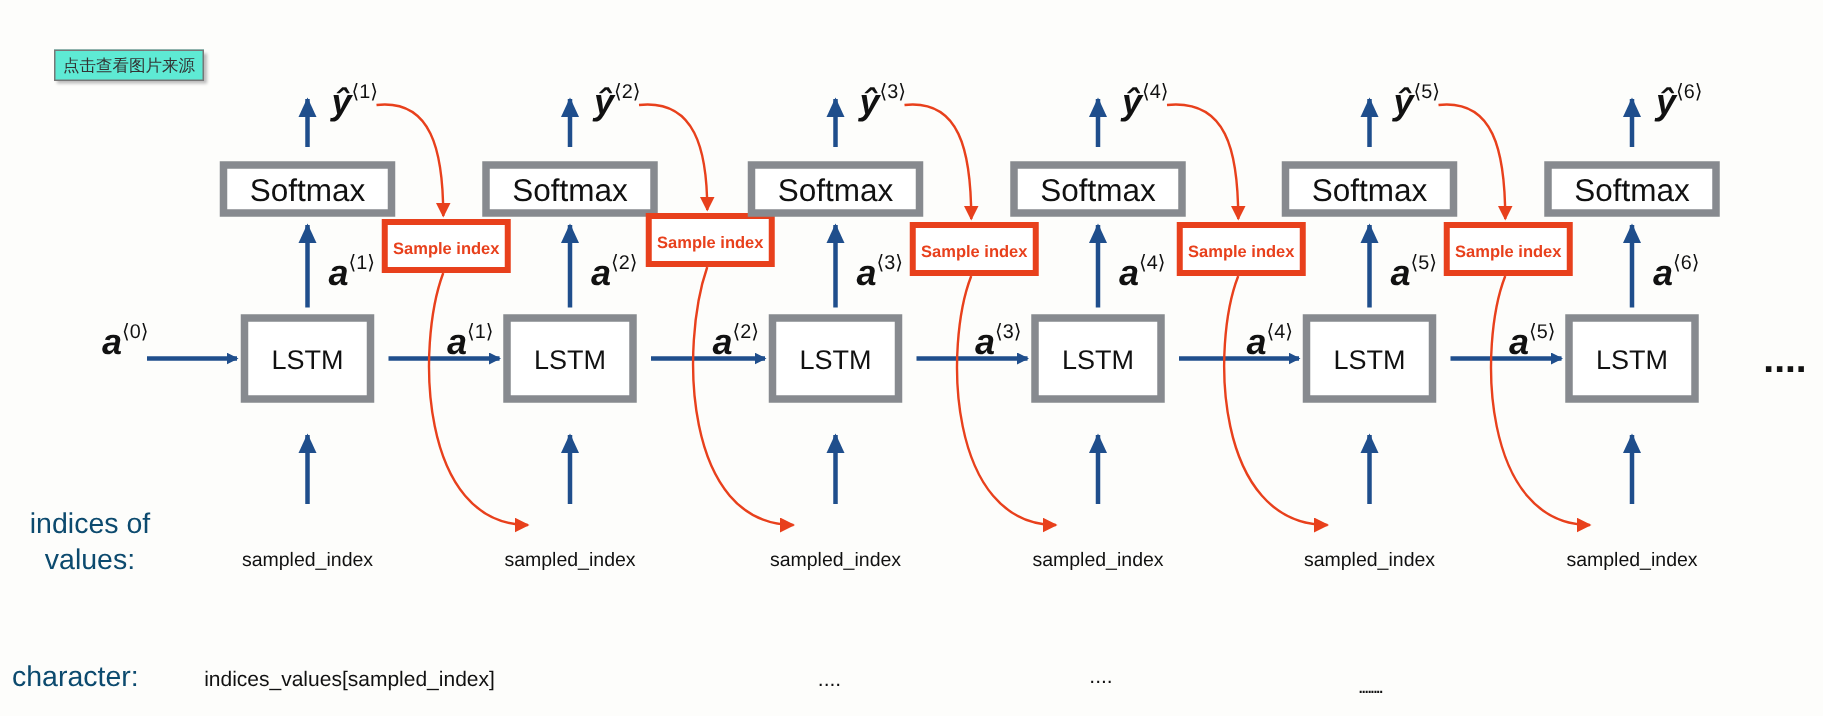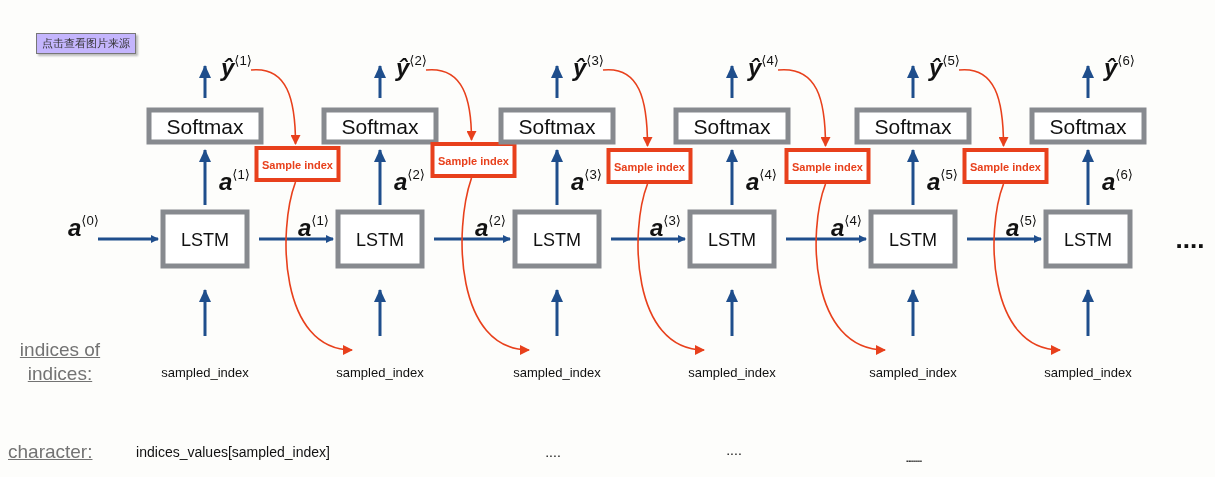--- a/index.html
+++ b/index.html
@@ -1,29 +1,29 @@
 <!DOCTYPE html>
 <html><head>
 <meta charset="utf-8">
 <style>
   html, body { margin:0; padding:0; }
   body { width:1215px; height:477px; background:#fdfdfb; position:relative; overflow:hidden; font-family:"Liberation Sans", sans-serif; }
   #stage { position:absolute; left:0; top:0; width:1215px; height:477px; }
-  .src-btn { position:absolute; left:36px; top:33px; padding:2px 5px; font-size:11px; color:#333; background:#c4b5fd; border:1px solid #777; box-shadow:2px 2px 2px #bbb; font-family:"DejaVu Sans", sans-serif; cursor:pointer; }
-  .lbl-link { position:absolute; color:#737373; text-decoration:underline; font-size:19px; font-family:"Liberation Sans", sans-serif; text-align:center; line-height:24px; }
+  .src-btn { position:absolute; left:36px; top:33px; padding:2px 5px; font-size:11px; color:#333; background:#5eead4; border:1px solid #777; box-shadow:2px 2px 2px #bbb; font-family:"DejaVu Sans", sans-serif; cursor:pointer; }
+  .lbl-link { position:absolute; color:#0c4a6e; font-size:19px; font-family:"Liberation Sans", sans-serif; text-align:center; line-height:24px; }
   svg text { font-family:"Liberation Sans", sans-serif; }
 </style>
 </head>
 <body>
 
 <button class="src-btn">点击查看图片来源</button>
 
 <div class="lbl-link" style="left:10px; top:338px; width:100px;">
   <div>indices of</div>
-  <div>indices:</div>
+  <div>values:</div>
 </div>
 <div class="lbl-link" style="left:8px; top:440px;">character:</div>
 
 <svg id="stage" width="1215" height="477">
   <defs>
     <marker id="ab" markerWidth="8" markerHeight="8" refX="7" refY="4" orient="auto" markerUnits="userSpaceOnUse">
       <path d="M0,0 L8,4 L0,8 Z" fill="#1f4e8c"></path>
     </marker>
     <marker id="ab2" markerWidth="14" markerHeight="14" refX="12" refY="7" orient="auto" markerUnits="userSpaceOnUse">
       <path d="M0,1 L13,7 L0,13 Z" fill="#1f4e8c"></path>

